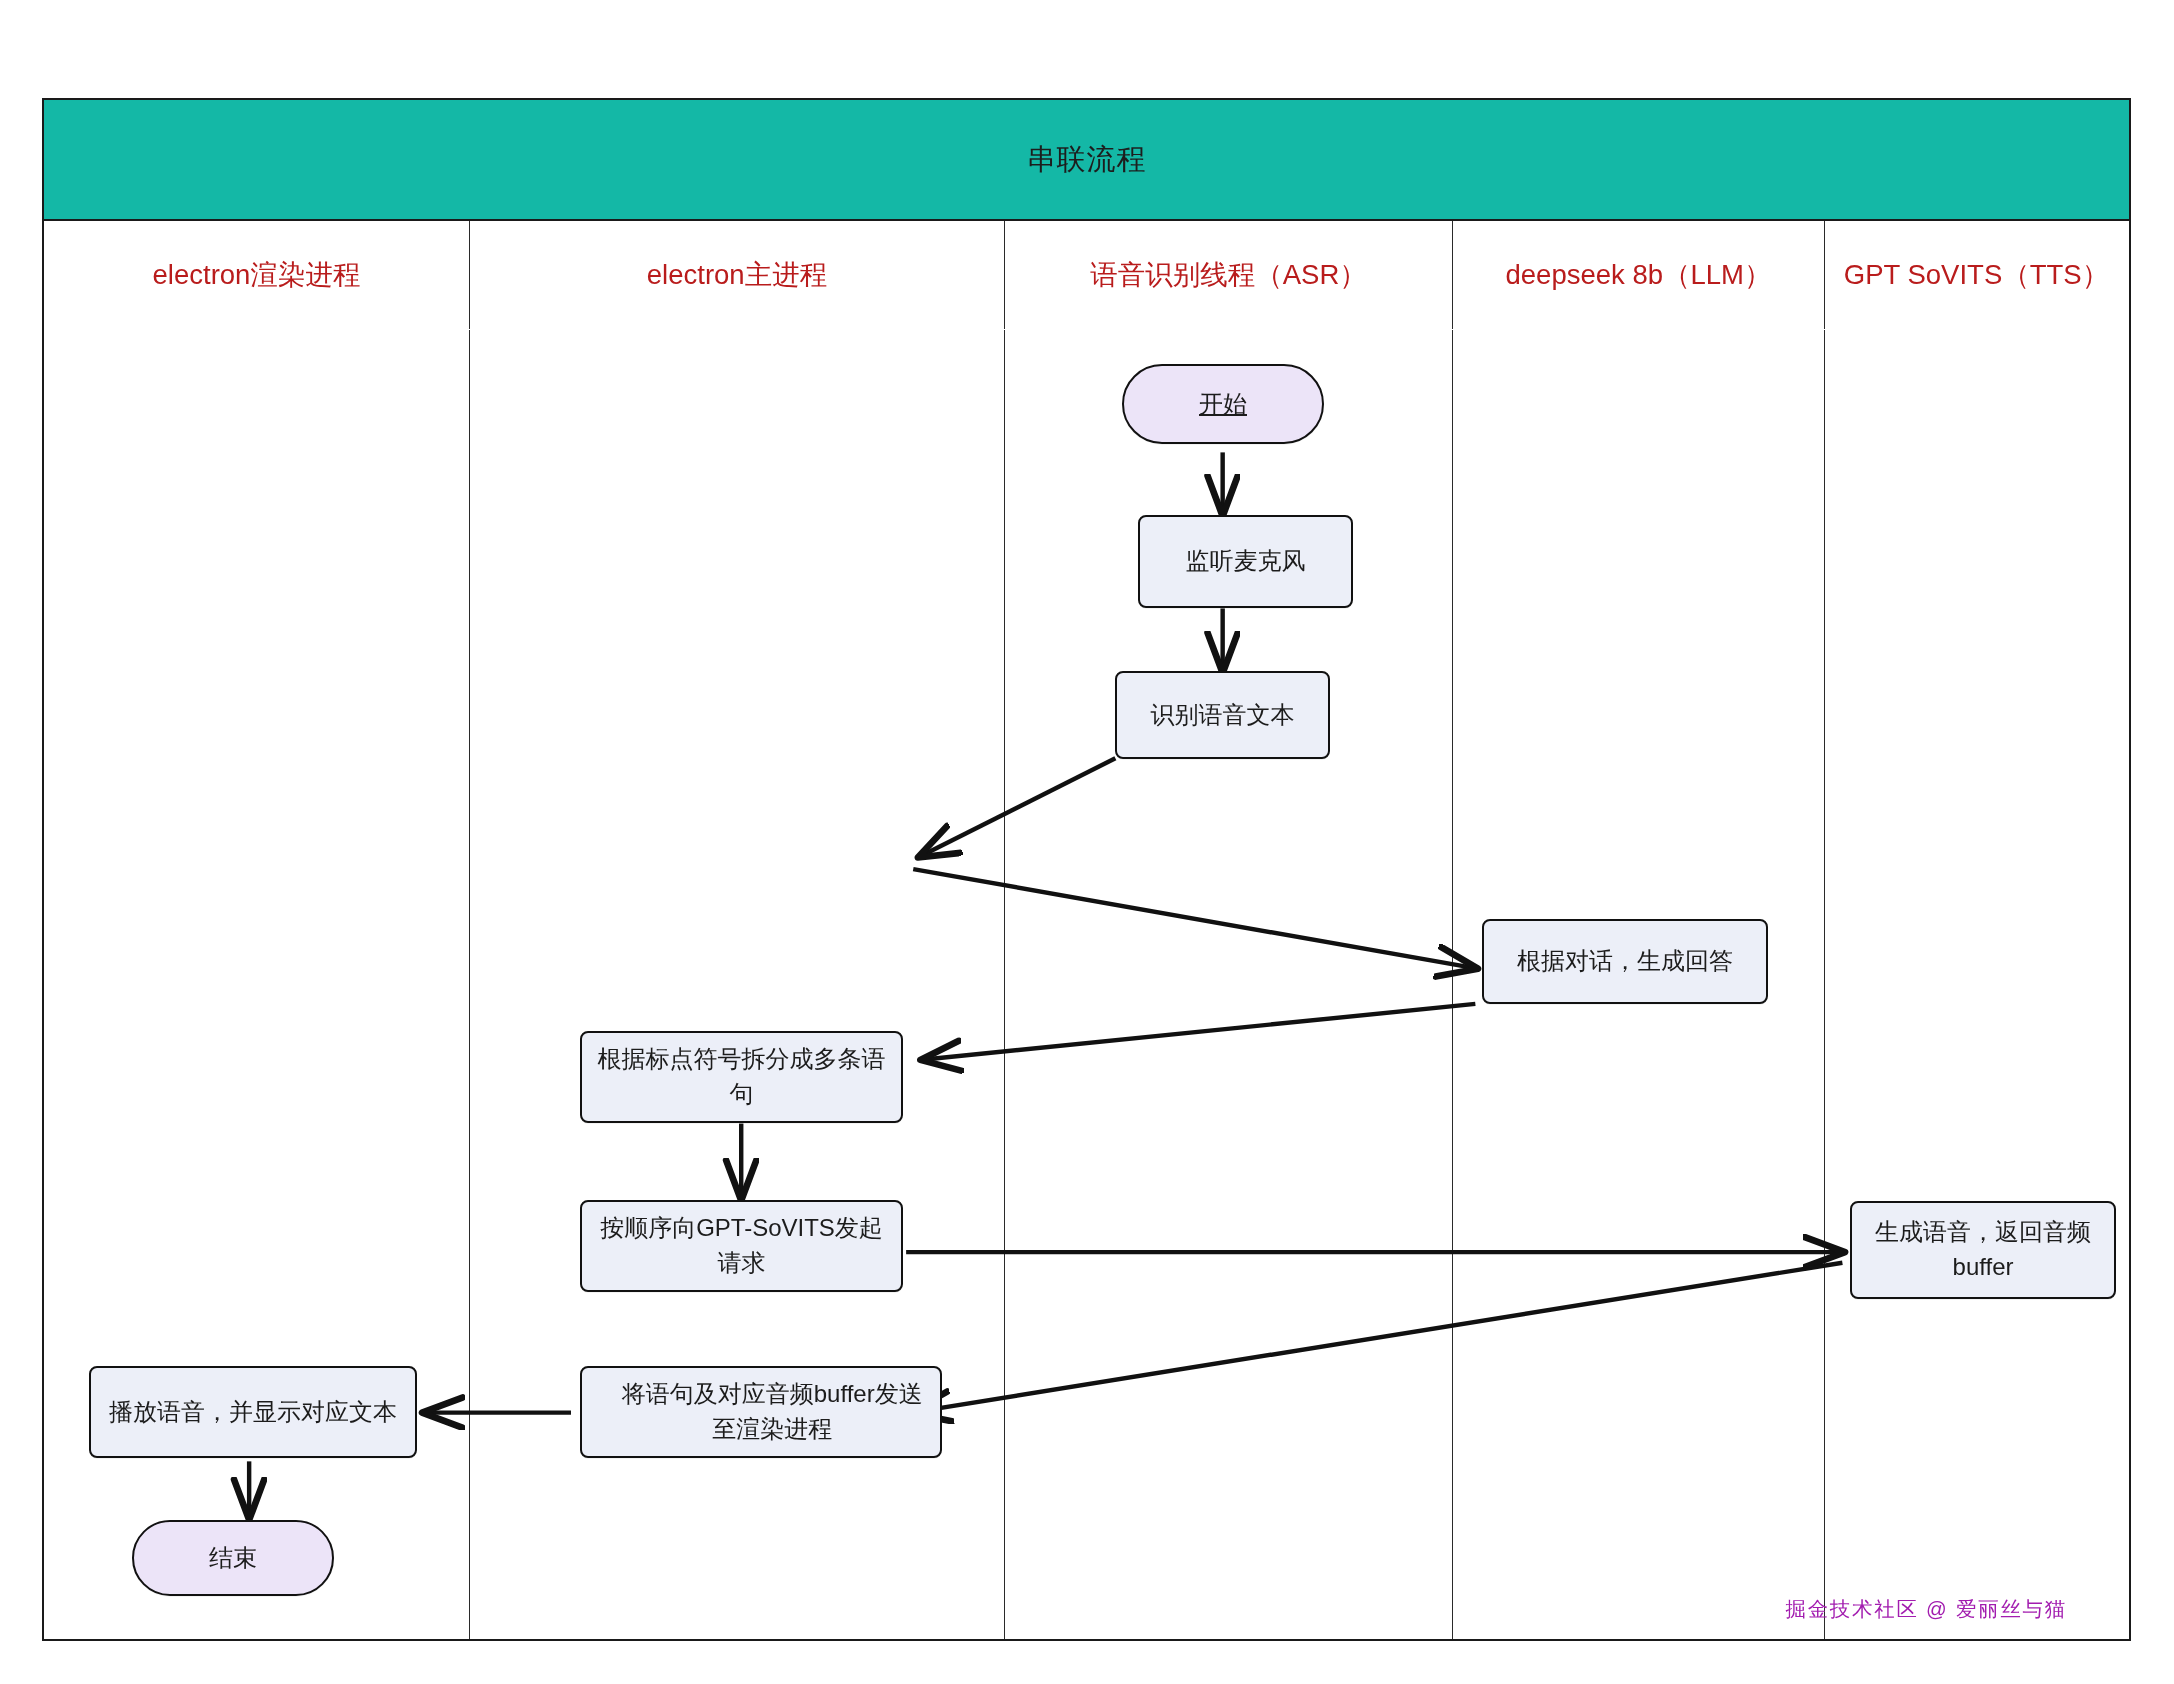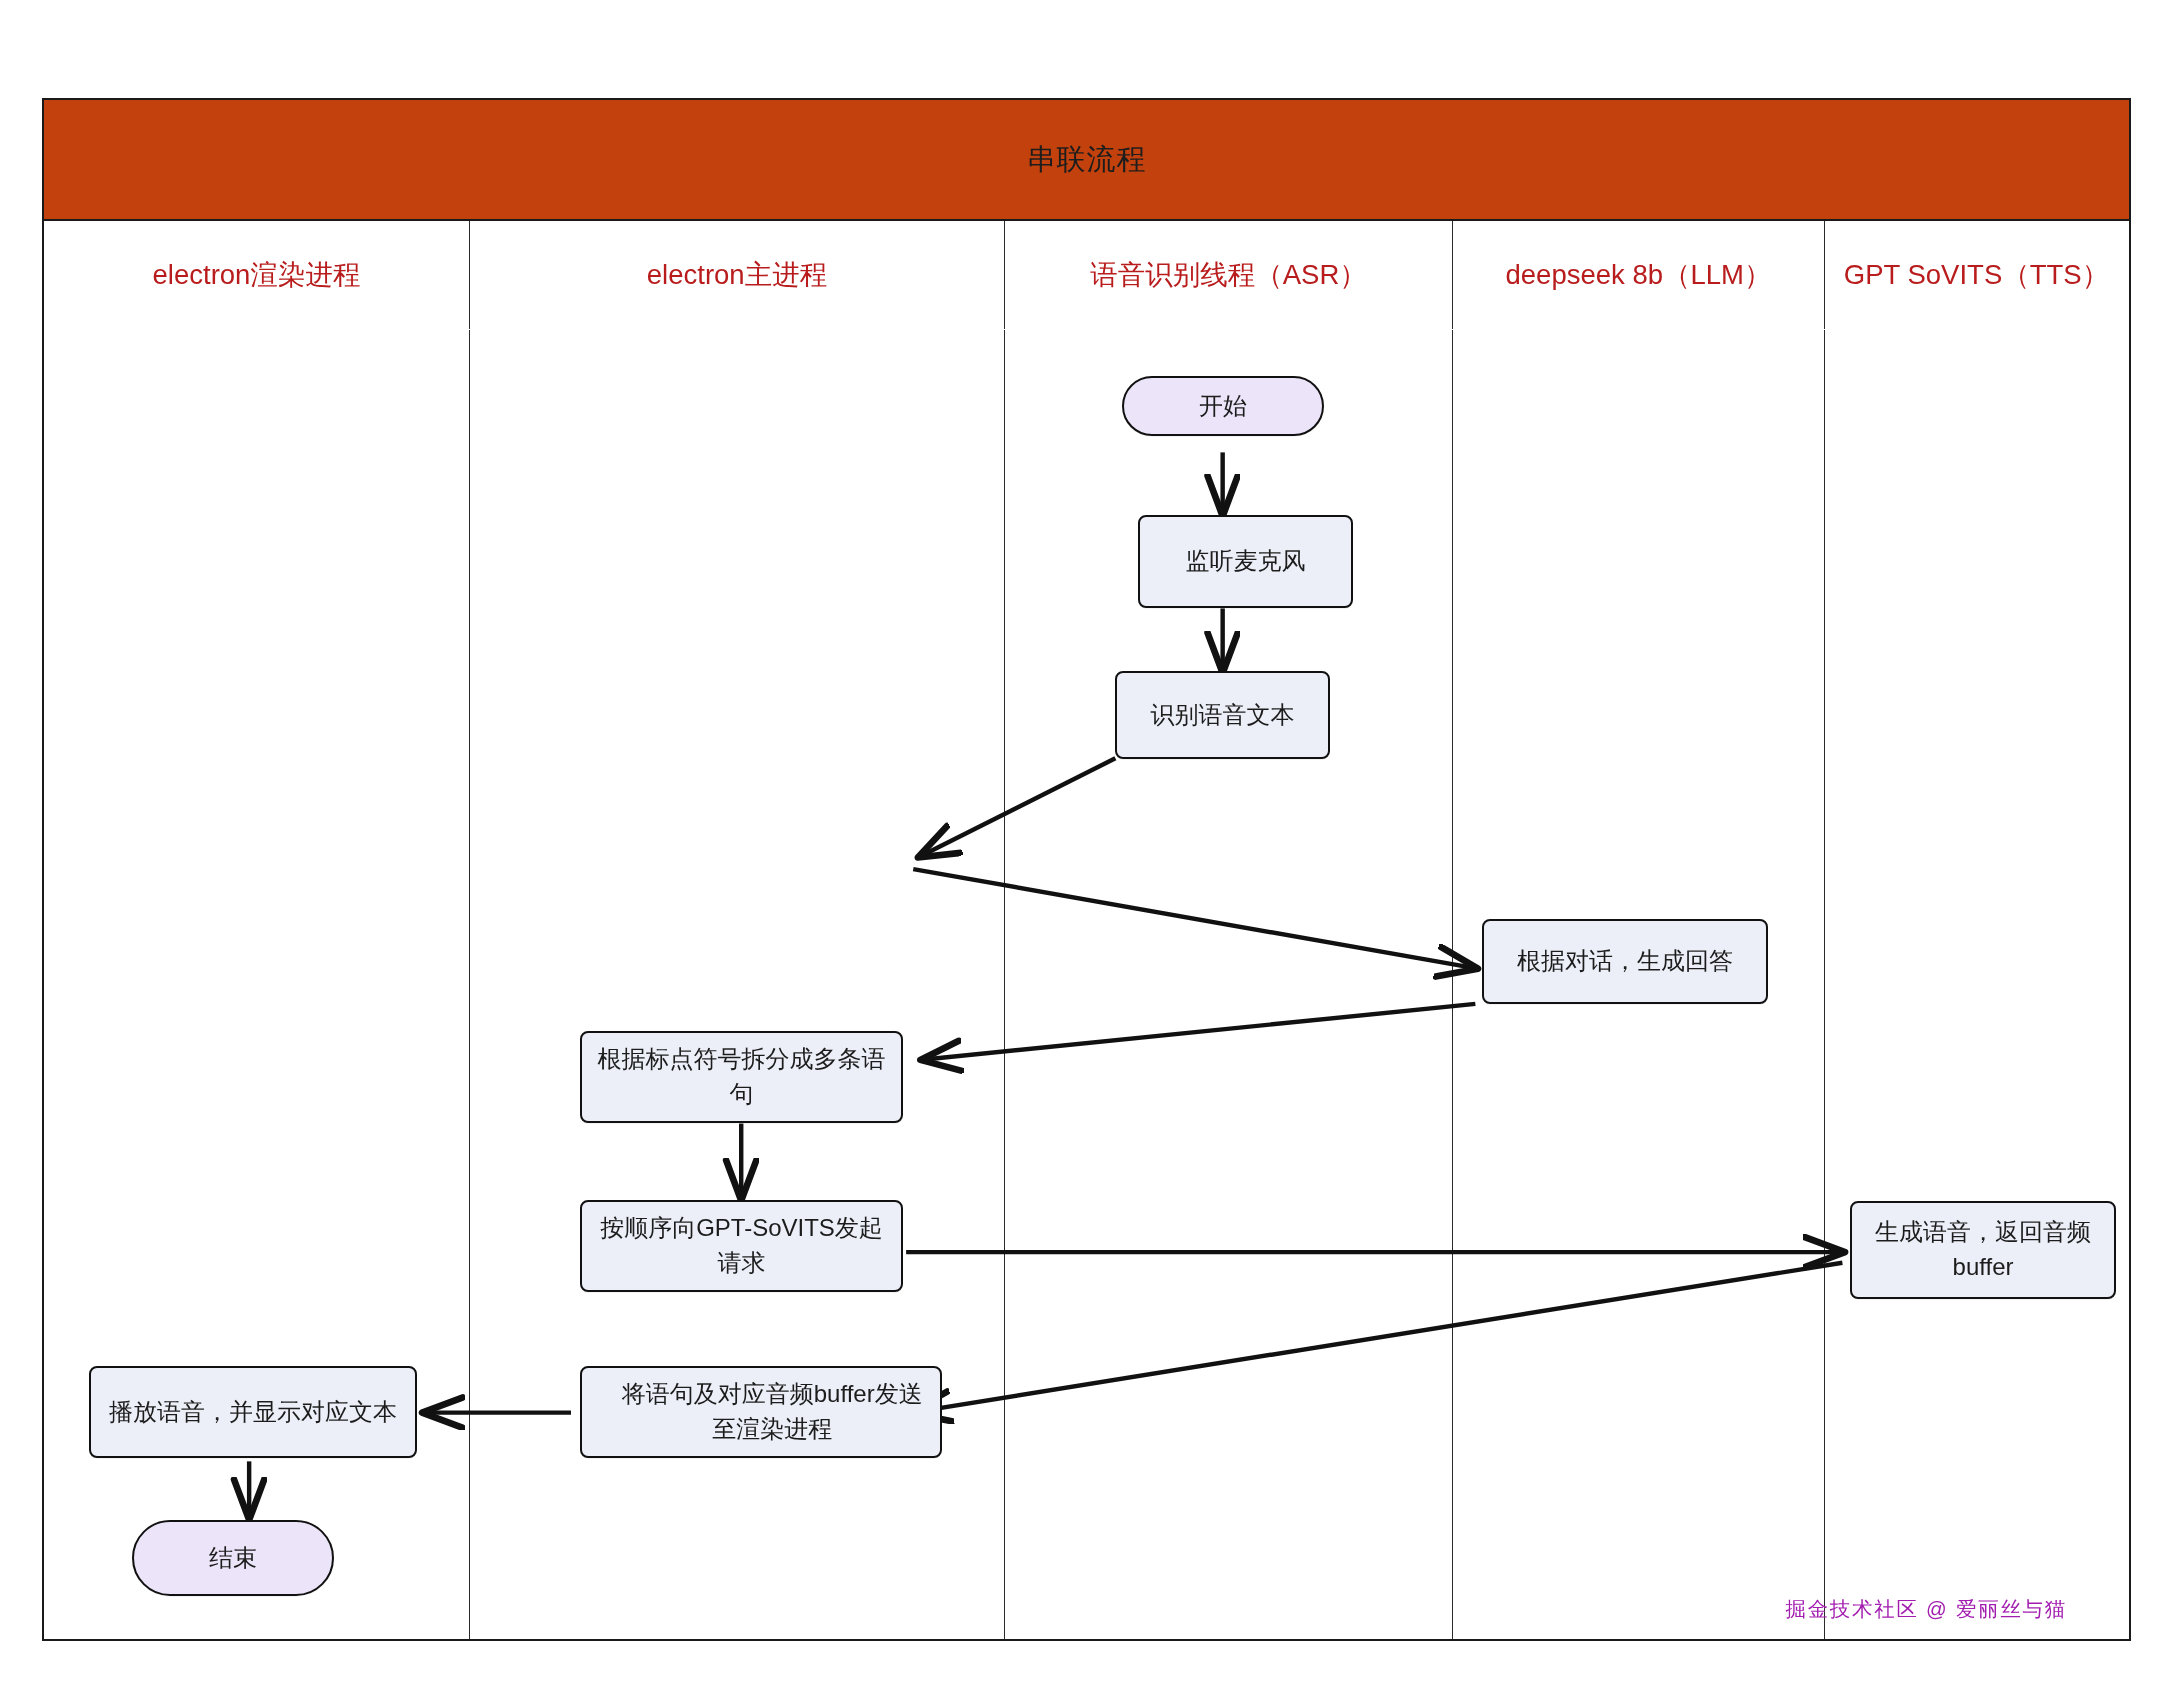--- a/index.html
+++ b/index.html
@@ -7,21 +7,21 @@
   #stage{position:relative;width:2174px;height:1685px;background:#ffffff;overflow:hidden;}
 
   
   #frame{
     position:absolute;left:42px;top:98px;width:2089px;height:1543px;
     border:2.7px solid #1a1a1a;box-sizing:border-box;background:#ffffff;
   }
   
   #title-band{
     position:absolute;left:0;top:0;width:100%;height:121px;
-    background:#c2410c;border-bottom:2.7px solid #1a1a1a;box-sizing:border-box;
+    background:#14b8a6;border-bottom:2.7px solid #1a1a1a;box-sizing:border-box;
     display:flex;align-items:center;justify-content:center;font-family:Liberation Serif, serif;
   }
   #title-band .title-text{font-size:29px;color:#1d1d1d;letter-spacing:0.9px;}
 
   
   #header-band{
     position:absolute;left:0;top:121px;width:100%;height:108px;
     display:flex;box-sizing:border-box;
   }
   .lane-head{
@@ -131,21 +131,21 @@
       <line x1="1022" y1="1412" x2="2079" y2="1412"></line>
 
       <line x1="2078" y1="1424" x2="1028" y2="1593"></line>
 
       <line x1="644" y1="1593" x2="478" y2="1593"></line>
 
       <line x1="281" y1="1648" x2="281" y2="1712"></line>
     </g>
   </svg>
 
-  <div class="node round" style="left:1122px;top:376px;width:202px;height:60px;">开始</div>
+  <div class="node round" style="left:1122px;top:364px;width:202px;height:80px;text-decoration:underline;">开始</div>
 
   <div class="node" style="left:1138px;top:515px;width:215px;height:93px;">监听麦克风</div>
 
   <div class="node" style="left:1115px;top:671px;width:215px;height:88px;">识别语音文本</div>
 
 
   <div class="node" style="left:580px;top:1031px;width:323px;height:92px;">根据标点符号拆分成多条语句</div>
 
   <div class="node" style="left:580px;top:1200px;width:323px;height:92px;">按顺序向GPT-SoVITS发起请求</div>
 

